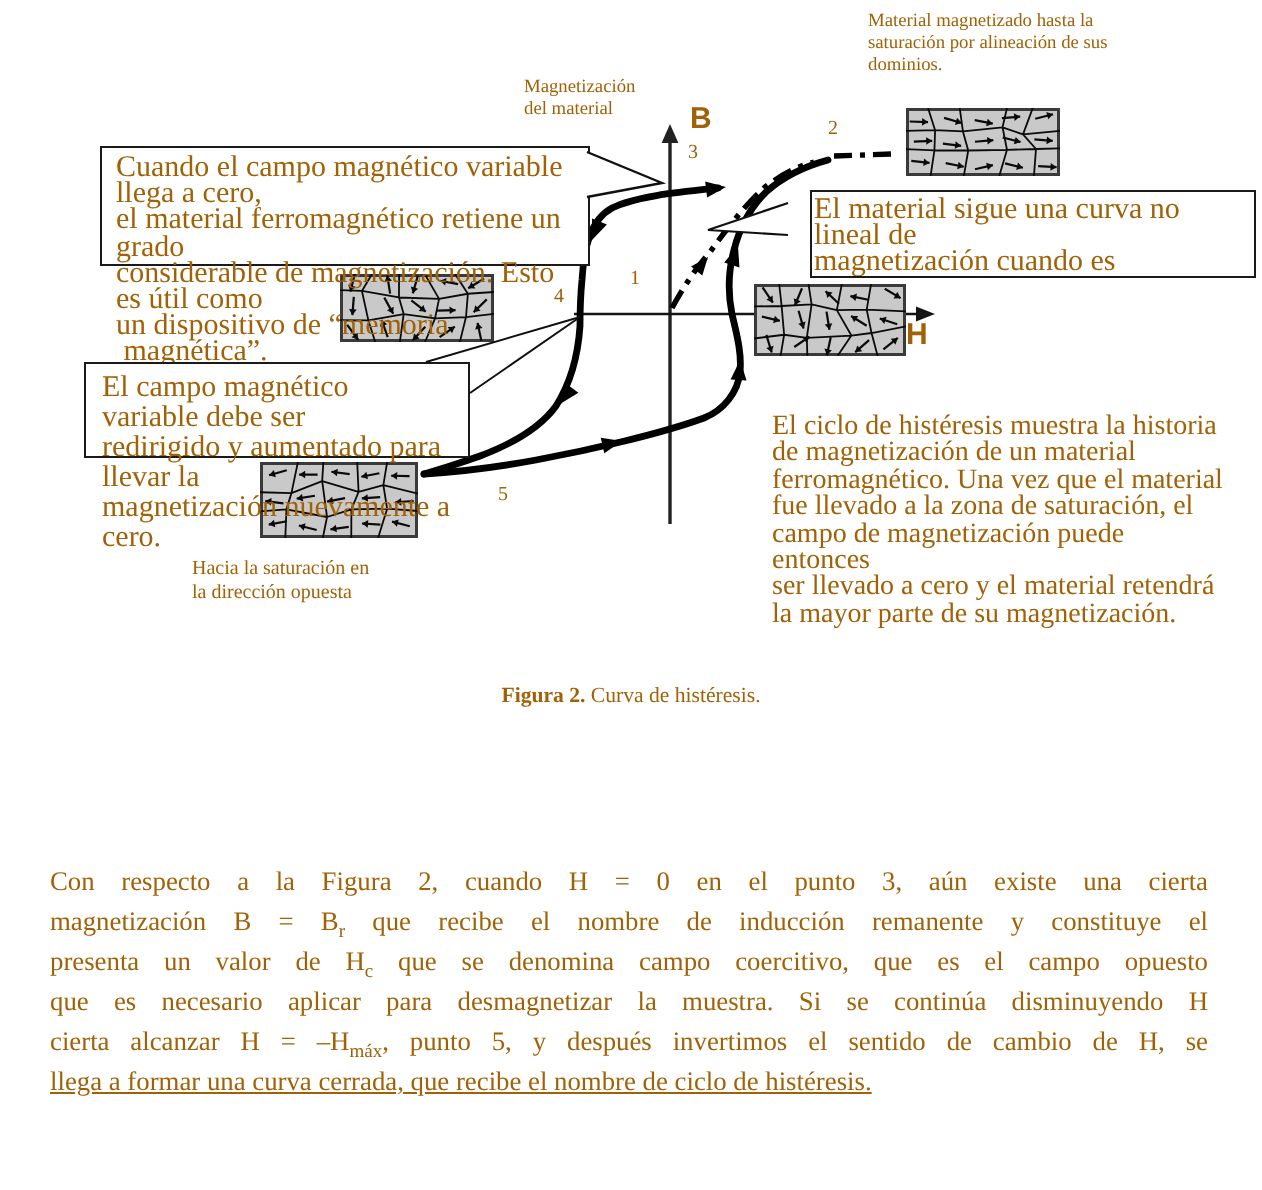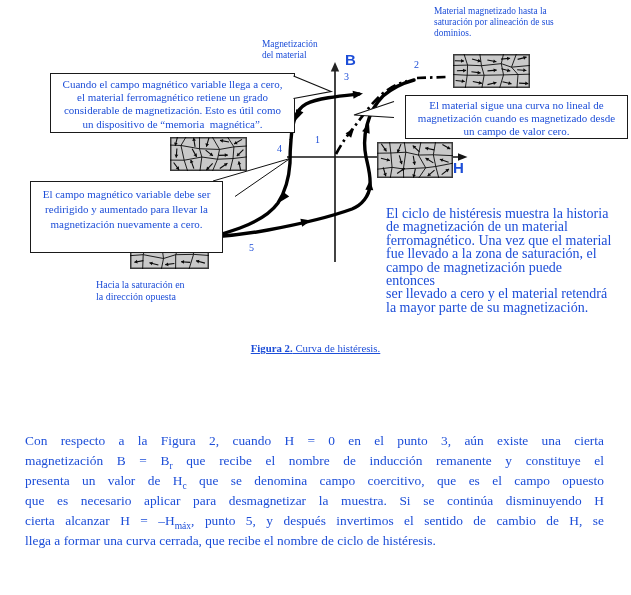--- a/index.html
+++ b/index.html
@@ -1,27 +1,27 @@
 <!DOCTYPE html>
 <html><head>
 <meta charset="utf-8">
 <style>
   html,body{margin:0;padding:0;background:#ffffff;}
-  .page{position:relative;width:631px;height:595px;background:#fff;font-family:"Liberation Serif",serif;color:#1d4ed8;overflow:hidden;}
+  .page{position:relative;width:631px;height:595px;background:#fff;font-family:"Liberation Serif",serif;color:#a16207;overflow:hidden;}
   .abs{position:absolute;}
   .pre{white-space:pre-line;}
   .fig-note{font-size:9.4px;line-height:11px;}
-  .callout{position:absolute;background:#fff;border:1.4px solid #1a1a1a;box-sizing:border-box;font-size:11px;text-align:center;}
+  .callout{position:absolute;background:#fff;border:1.4px solid #1a1a1a;box-sizing:border-box;font-size:15px;}
   .axis-letter{font-family:"Liberation Sans",sans-serif;font-weight:bold;font-size:15px;line-height:15px;}
   .ptnum{font-size:10px;line-height:10px;}
-  .caption{position:absolute;left:0;right:0;top:342px;text-align:center;font-size:10.8px;text-decoration:underline;}
+  .caption{position:absolute;left:0;right:0;top:342px;text-align:center;font-size:10.8px;}
   .caption .b{font-weight:bold;}
   .body-text{position:absolute;left:25px;top:431px;width:579px;font-size:13.4px;line-height:20px;}
   .body-text .bl{text-align:justify;text-align-last:justify;}
-  .body-text .bl.last{text-align-last:left;}
+  .body-text .bl.last{text-align-last:left;text-decoration:underline;}
   .body-text sub{font-size:9.5px;line-height:0;}
   svg{display:block;}
 </style>
 </head>
 <body>
 
 <div class="page">
 
   <div class="abs" style="left:0;top:0;width:631px;height:340px;">
 
@@ -200,21 +200,21 @@
     <div class="abs ptnum" style="left:277px;top:144px">4</div>
     <div class="abs ptnum" style="left:249px;top:243px">5</div>
 
     <div class="callout pre" style="left:50px;top:73px;width:245px;height:60px;padding:4px 7px;line-height:13.2px">Cuando el campo magnético variable llega a cero,
 el material ferromagnético retiene un grado
 considerable de magnetización. Esto es útil como
 un dispositivo de “memoria &nbsp;magnética”.</div>
     <div class="callout pre" style="left:405px;top:95px;width:223px;height:44px;padding:3px 1px;line-height:13.2px;overflow:hidden">El material sigue una curva no lineal de
 magnetización cuando es magnetizado desde
 un campo de valor cero.</div>
-    <div class="callout pre" style="left:30px;top:181px;width:193px;height:72px;padding:5px 8px;line-height:15px">El campo magnético variable debe ser
+    <div class="callout pre" style="left:42px;top:181px;width:193px;height:48px;padding:5px 8px;line-height:15px">El campo magnético variable debe ser
 redirigido y aumentado para llevar la
 magnetización nuevamente a cero.</div>
 
     <div class="abs fig-note pre" style="left:96px;top:279px;width:112px;line-height:11.5px;font-size:10px">Hacia la saturación en
 la dirección opuesta</div>
     <div class="abs pre" style="left:386px;top:207px;width:228px;font-size:14px;line-height:13.4px">El ciclo de histéresis muestra la historia
 de magnetización de un material
 ferromagnético. Una vez que el material
 fue llevado a la zona de saturación, el
 campo de magnetización puede entonces

